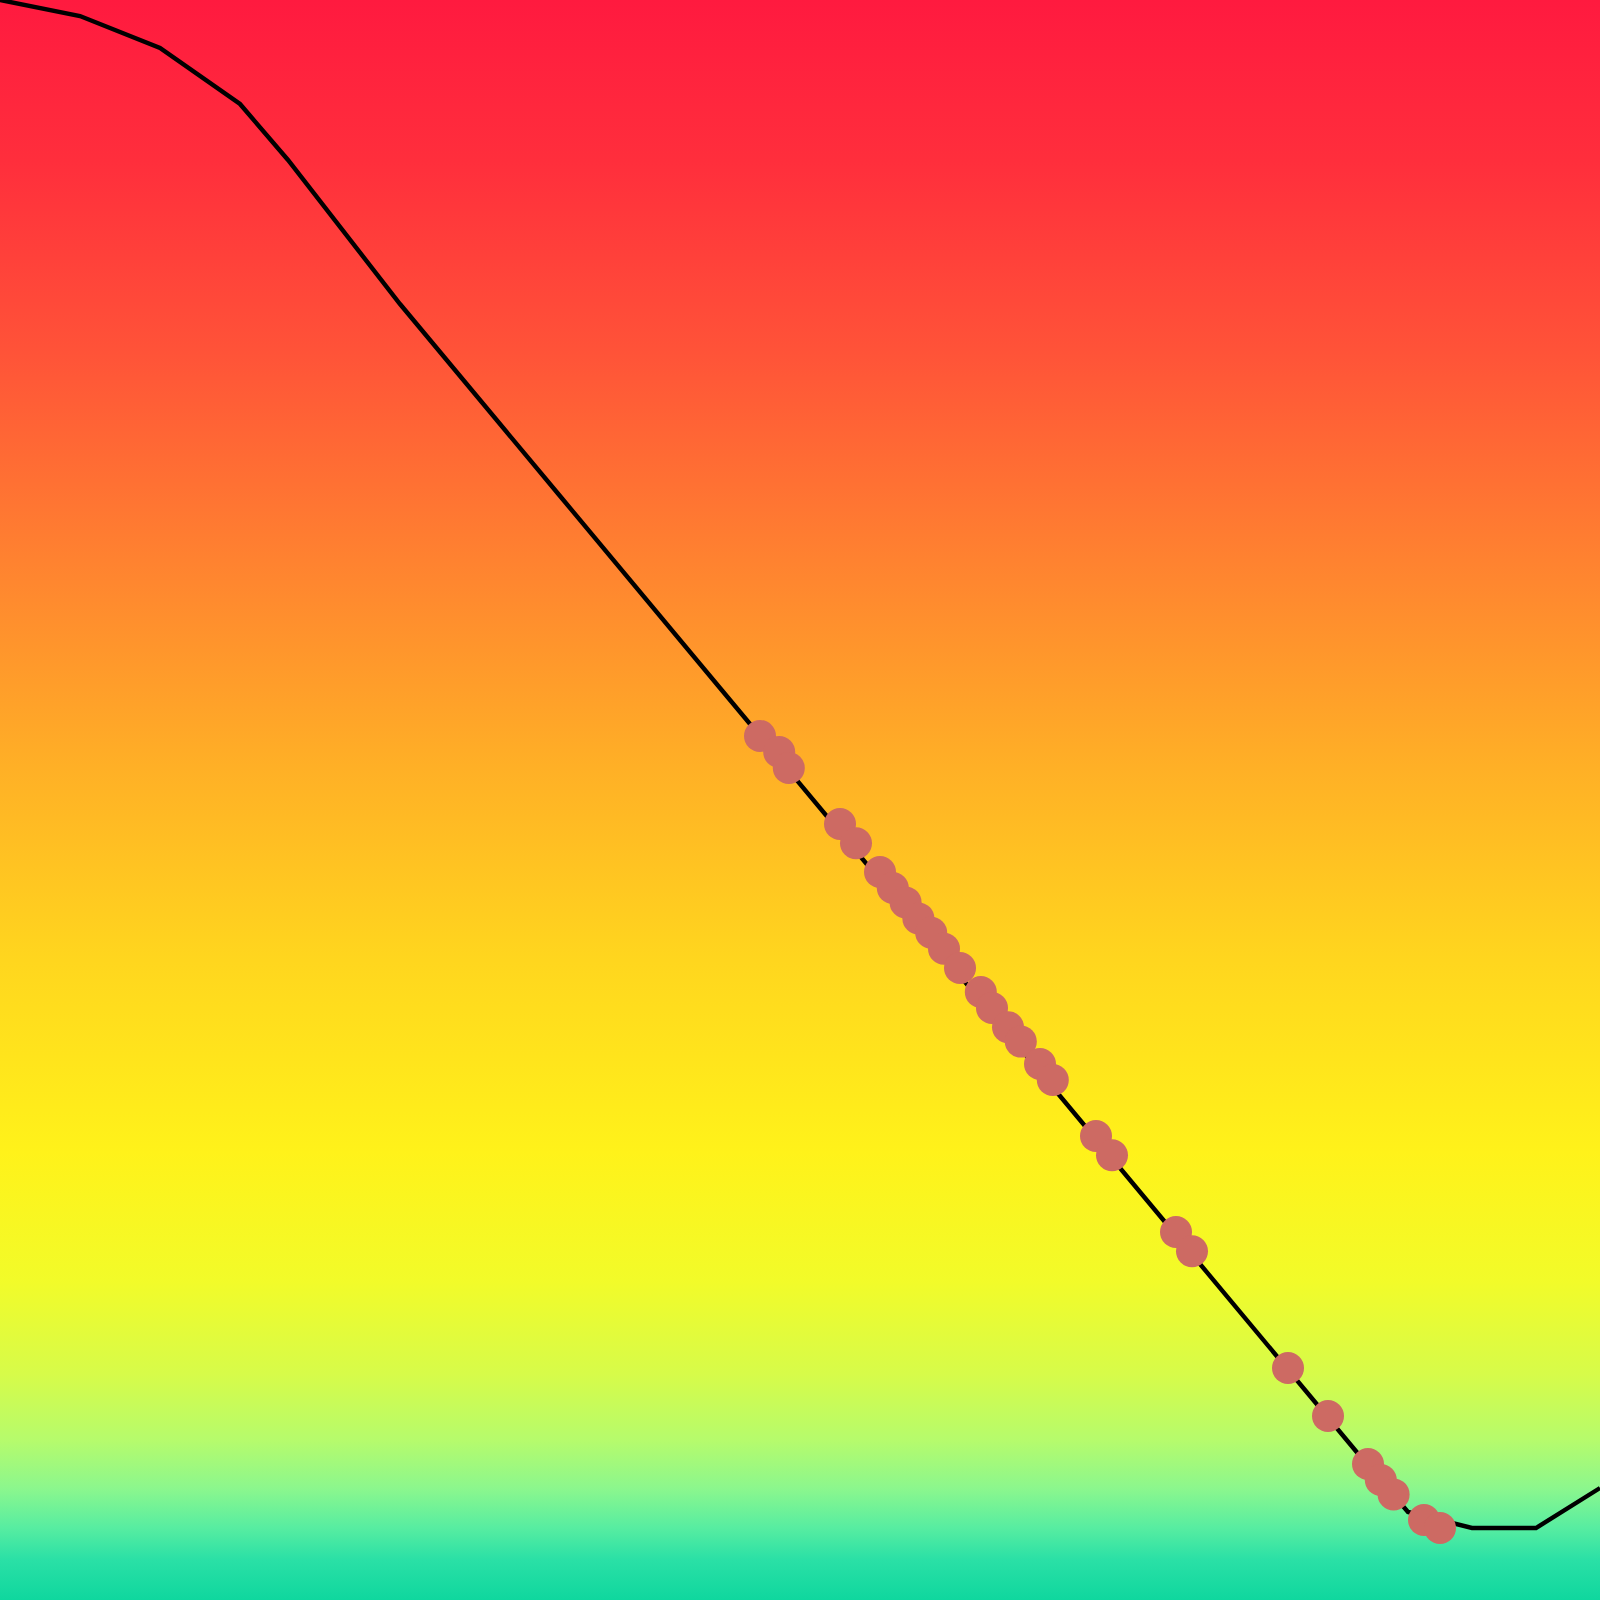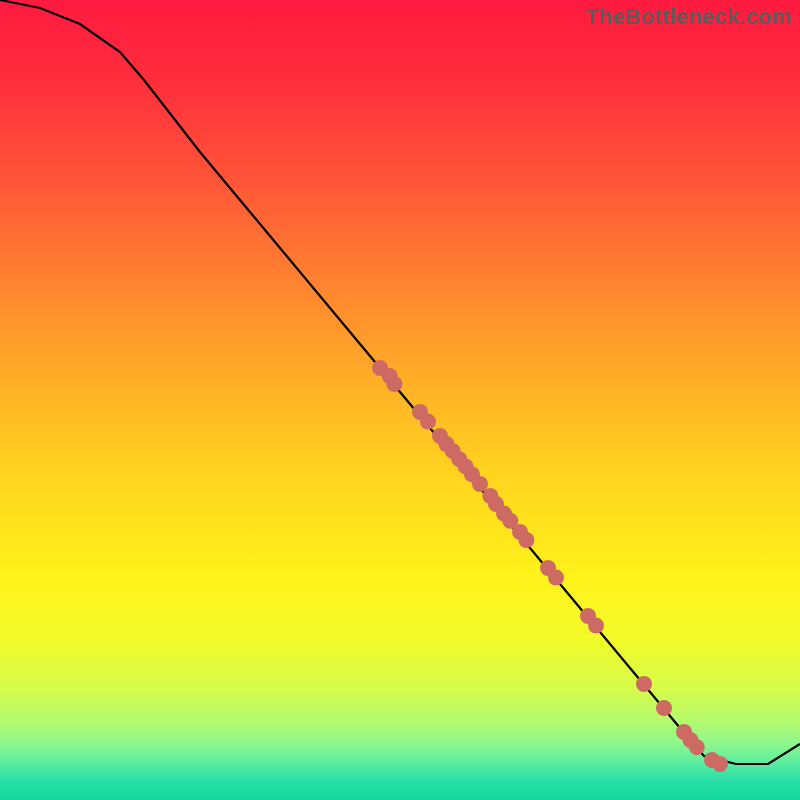--- a/index.html
+++ b/index.html
@@ -56,21 +56,20 @@
           <stop offset="90%" stop-color="#b6fb6c"></stop>
           <stop offset="93%" stop-color="#8cf78d"></stop>
           <stop offset="95.5%" stop-color="#57eda1"></stop>
           <stop offset="97.5%" stop-color="#2ae0a6"></stop>
           <stop offset="100%" stop-color="#0fd79e"></stop>
         </linearGradient>
     </defs>
     <rect x="0" y="0" width="800" height="800" fill="url(#bg-grad)"></rect>
   </svg>
 
-  <div class="watermark">TheBottleneck.com</div>
 
   <svg class="overlay" width="800" height="800" viewBox="0 0 800 800">
     <path id="curve-path" fill="none" stroke="#000000" stroke-width="2.2" d="M0.0 0.0 L40.0 8.0 L80.0 24.0 L120.0 52.0 L144.0 80.0 L200.0 152.0 L280.0 248.0 L360.0 344.0 L440.0 440.0 L520.0 536.0 L600.0 632.0 L680.0 728.0 L704.0 756.0 L736.0 764.0 L768.0 764.0 L800.0 744.0"></path>
     <g id="points-group">
         <circle cx="380.0" cy="368.0" r="8" fill="#cd6a63"></circle>
         <circle cx="389.6" cy="376.0" r="8" fill="#cd6a63"></circle>
         <circle cx="394.4" cy="384.0" r="8" fill="#cd6a63"></circle>
         <circle cx="420.0" cy="412.0" r="8" fill="#cd6a63"></circle>
         <circle cx="428.0" cy="421.6" r="8" fill="#cd6a63"></circle>
         <circle cx="440.0" cy="436.0" r="8" fill="#cd6a63"></circle>

